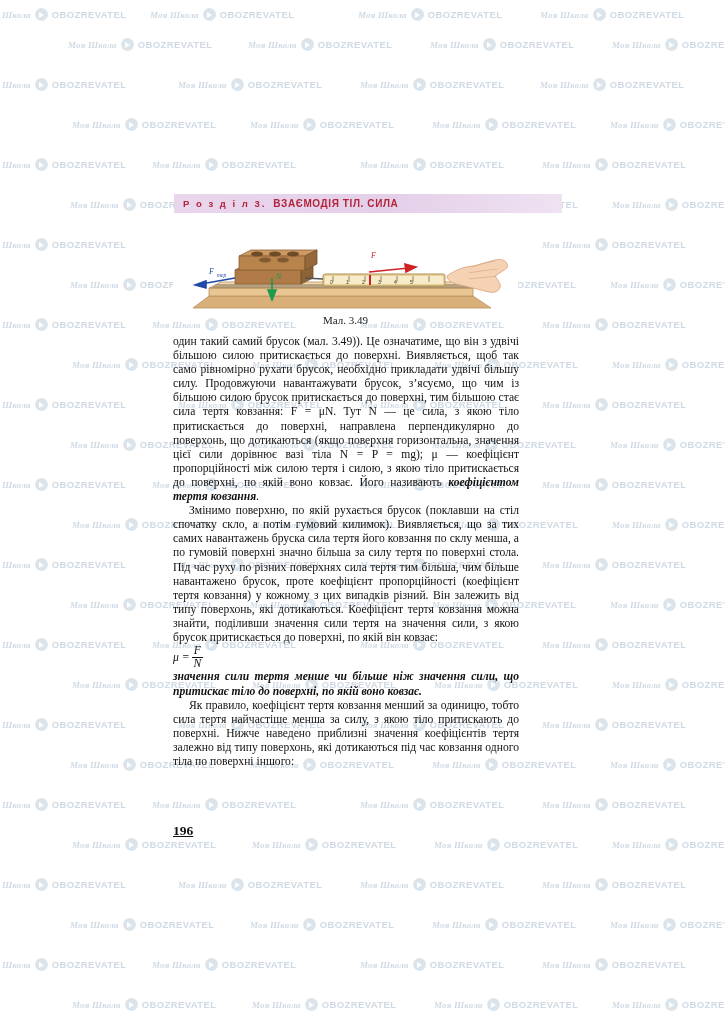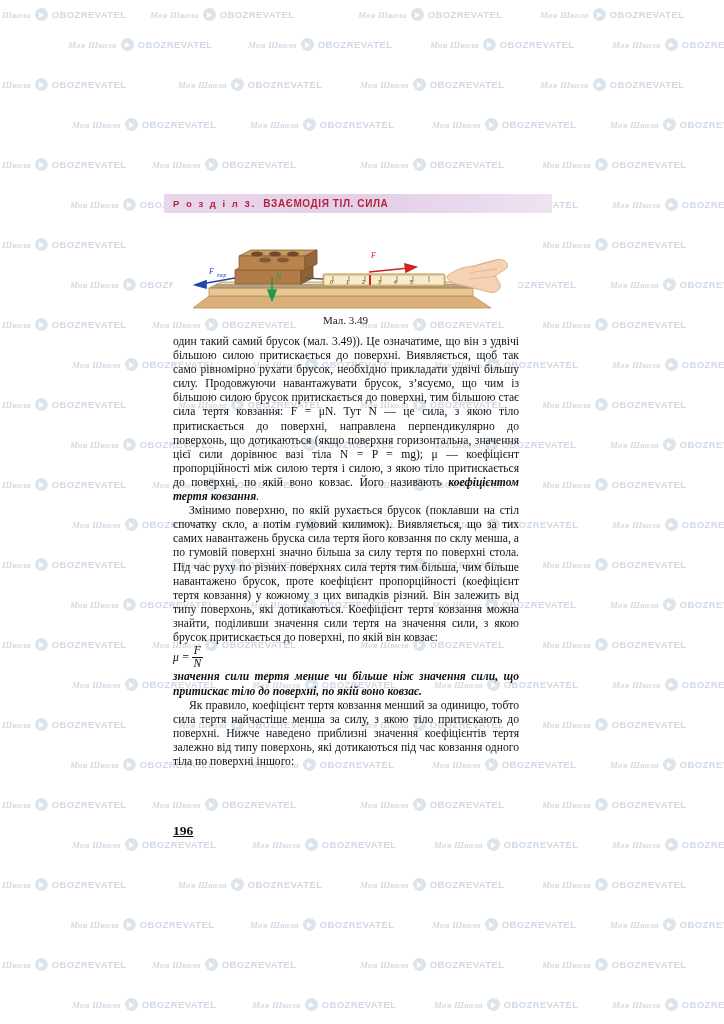--- a/index.html
+++ b/index.html
@@ -68,21 +68,21 @@
 
   
   #page {
     position: absolute;
     inset: 0;
     z-index: 10;
   }
 
   #chapter-banner {
     position: absolute;
-    left: 164px;
+    left: 174px;
     top: 194px;
     width: 388px;
     height: 19px;
     background: linear-gradient(to right, #e9d6ec 0%, #e4cfe9 55%, #efe2f2 100%);
     display: flex;
     align-items: center;
   }
   #chapter-banner .num {
     font-family: "Liberation Sans", sans-serif;
     font-weight: bold;

